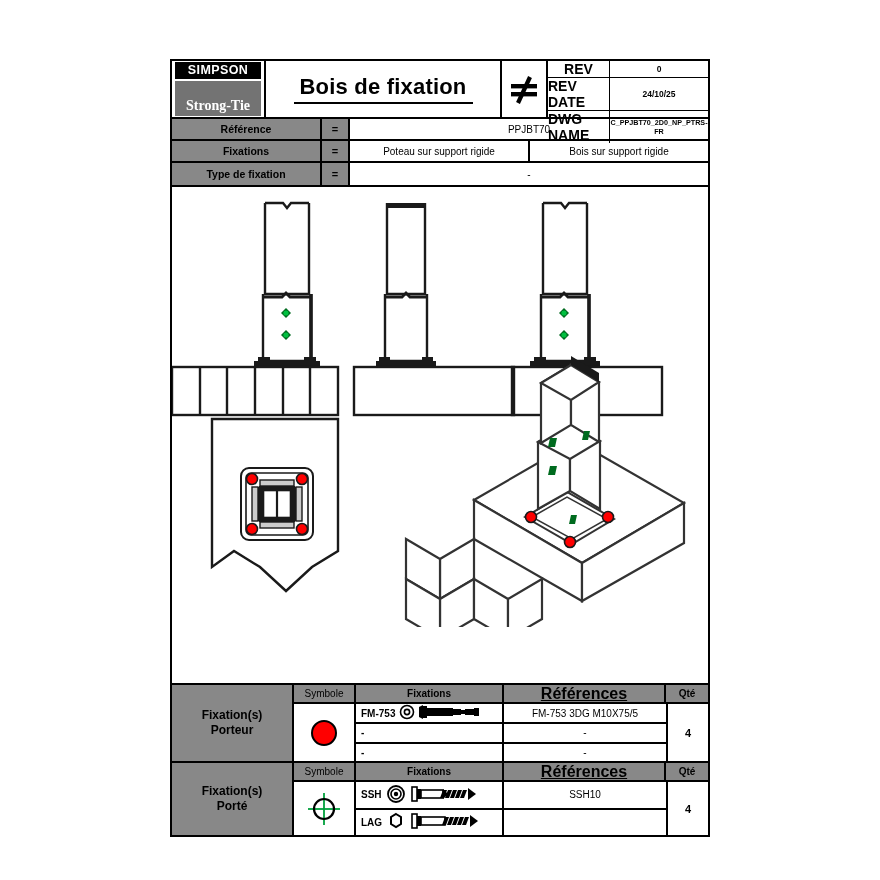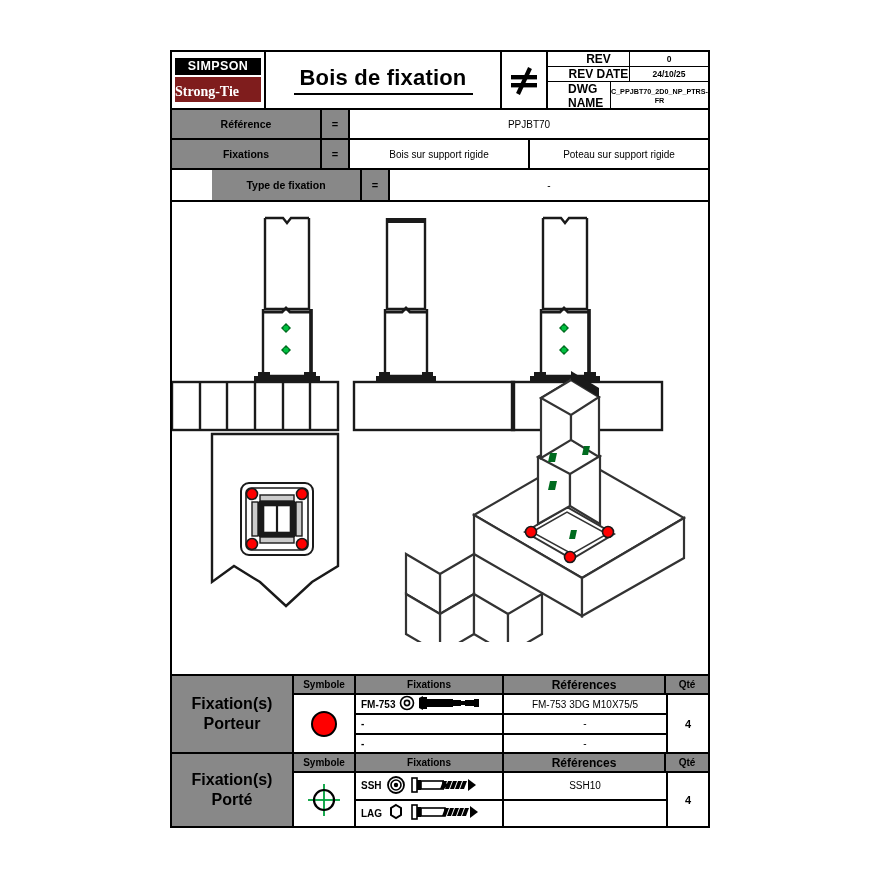--- a/index.html
+++ b/index.html
@@ -1,87 +1,87 @@
 <!DOCTYPE html>
 <html><head>
 <meta charset="utf-8">
 <style>
   html,body{margin:0;padding:0;background:#fff;}
   body{width:880px;height:880px;font-family:"Liberation Sans",sans-serif;
        -webkit-font-smoothing:antialiased;}
-  .sheet{position:absolute;left:170px;top:50px;width:540px;height:778px;
+  .sheet{position:absolute;left:170px;top:59px;width:540px;height:778px;
          border:2px solid #000;background:#fff;box-sizing:border-box;
          display:flex;flex-direction:column;}
 
   
   .titleblock{display:flex;height:58px;border-bottom:2px solid #000;box-sizing:border-box;}
   .logo{width:94px;border-right:2px solid #000;box-sizing:border-box;
         display:flex;flex-direction:column;justify-content:center;padding:3px 3px;}
   .logo-top{background:#000;color:#fff;font-weight:bold;font-size:12.5px;
             letter-spacing:.4px;text-align:center;padding:2px 0 3px;line-height:1;}
-  .logo-bot{background:#7f1d1d;color:#fff;font-family:"Liberation Serif",serif;
-            font-weight:bold;font-size:14px;padding:8px 0 3px;
+  .logo-bot{background:#737373;color:#fff;font-family:"Liberation Serif",serif;
+            font-weight:bold;font-size:14px;text-align:center;padding:18px 0 3px;
             line-height:1;margin-top:2px;}
   .maintitle{flex:1;display:flex;align-items:center;justify-content:center;
              border-right:2px solid #000;box-sizing:border-box;}
   .maintitle span{font-size:22px;font-weight:bold;border-bottom:2px solid #000;
                   padding:0 6px 2px;letter-spacing:.2px;}
   .projsym{width:46px;border-right:2px solid #000;box-sizing:border-box;
            display:flex;align-items:center;justify-content:center;}
   .projsym svg{display:block;}
   .revblock{width:160px;display:flex;flex-direction:column;box-sizing:border-box;}
   .revrow{display:flex;flex:1;border-bottom:1.5px solid #000;box-sizing:border-box;}
   .revrow:last-child{border-bottom:none;}
   .revlbl{width:62px;border-right:1.5px solid #000;box-sizing:border-box;
           display:flex;align-items:center;justify-content:center;
-          font-size:12px;font-weight:bold;margin-left:20px;}
+          font-size:14px;font-weight:bold;}
   .revval{flex:1;display:flex;align-items:center;justify-content:center;
           font-size:8.5px;font-weight:bold;text-align:center;}
   .revval.dwg{font-size:7.2px;}
 
   
   .specs{border-bottom:2px solid #000;box-sizing:border-box;}
-  .specrow{display:flex;height:30px;box-sizing:border-box;border-bottom:2px solid #000;text-align:center;}
-  .specrow:last-child{border-bottom:none;padding-left:40px;}
+  .specrow{display:flex;height:22px;box-sizing:border-box;border-bottom:2px solid #000;text-align:center;}
+  .specrow:last-child{border-bottom:none;}
   .speclbl{width:150px;background:#888;border-right:2px solid #000;box-sizing:border-box;
            display:flex;align-items:center;justify-content:center;
            font-size:10.5px;font-weight:bold;color:#000;}
   .speceq{width:28px;background:#888;border-right:2px solid #000;box-sizing:border-box;
           display:flex;align-items:center;justify-content:center;
           font-size:11px;font-weight:bold;}
   .specval{flex:1;display:flex;align-items:center;justify-content:center;
            font-size:10px;box-sizing:border-box;}
   .specval + .specval{border-left:2px solid #000;}
 
   
   .drawing{flex:1;position:relative;border-bottom:2px solid #000;box-sizing:border-box;
            overflow:hidden;}
   .drawing svg{position:absolute;left:0;top:0;}
 
   
   .ftable{border-bottom:2px solid #000;box-sizing:border-box;display:flex;}
   .ftable:last-child{border-bottom:none;}
   .fname{width:122px;background:#888;border-right:2px solid #000;box-sizing:border-box;
          display:flex;flex-direction:column;align-items:center;justify-content:center;
-         font-size:16px;font-weight:bold;line-height:1.25;text-align:center;}
+         font-size:12px;font-weight:bold;line-height:1.25;text-align:center;}
   .fsym{width:62px;border-right:2px solid #000;box-sizing:border-box;
         display:flex;flex-direction:column;}
   .fsym .hd{height:19px;background:#888;border-bottom:2px solid #000;box-sizing:border-box;
             display:flex;align-items:center;justify-content:center;
-            font-size:10px;font-weight:bold;}
+            font-size:10px;font-weight:normal;}
   .fsym .bd{flex:1;display:flex;align-items:center;justify-content:center;}
   .fcol{flex:1;display:flex;flex-direction:column;box-sizing:border-box;}
   .fhead{display:flex;height:19px;background:#888;border-bottom:2px solid #000;
          box-sizing:border-box;}
   .fhead .h1{width:148px;border-right:2px solid #000;box-sizing:border-box;
              display:flex;align-items:center;justify-content:center;
              font-size:10px;font-weight:bold;}
   .fhead .h2{flex:1;border-right:2px solid #000;box-sizing:border-box;
              display:flex;align-items:center;justify-content:center;
-             font-size:12px;font-weight:bold;}
+             font-size:16px;font-weight:bold;text-decoration:underline;}
   .fhead .h3{width:42px;display:flex;align-items:center;justify-content:center;
              font-size:10px;font-weight:bold;border-radius:8px;}
   .fbody{flex:1;display:flex;}
   .frows{flex:1;display:flex;flex-direction:column;}
   .frow{flex:1;display:flex;border-bottom:2px solid #000;box-sizing:border-box;}
   .frow:last-child{border-bottom:none;}
   .fcell-a{width:148px;border-right:2px solid #000;box-sizing:border-box;
            display:flex;align-items:center;gap:4px;padding-left:5px;
            font-size:10px;font-weight:bold;}
   .fcell-b{flex:1;display:flex;align-items:center;justify-content:center;
@@ -129,22 +129,22 @@
 
   <div class="specs">
     <div class="specrow">
       <div class="speclbl">Référence</div>
       <div class="speceq">=</div>
       <div class="specval">PPJBT70</div>
     </div>
     <div class="specrow">
       <div class="speclbl">Fixations</div>
       <div class="speceq">=</div>
+      <div class="specval">Poteau sur support rigide</div>
       <div class="specval">Bois sur support rigide</div>
-      <div class="specval">Poteau sur support rigide</div>
     </div>
     <div class="specrow">
       <div class="speclbl">Type de fixation</div>
       <div class="speceq">=</div>
       <div class="specval">-</div>
     </div>
   </div>
 
   <div class="drawing">
     <svg width="536" height="440" viewBox="0 0 536 440">

